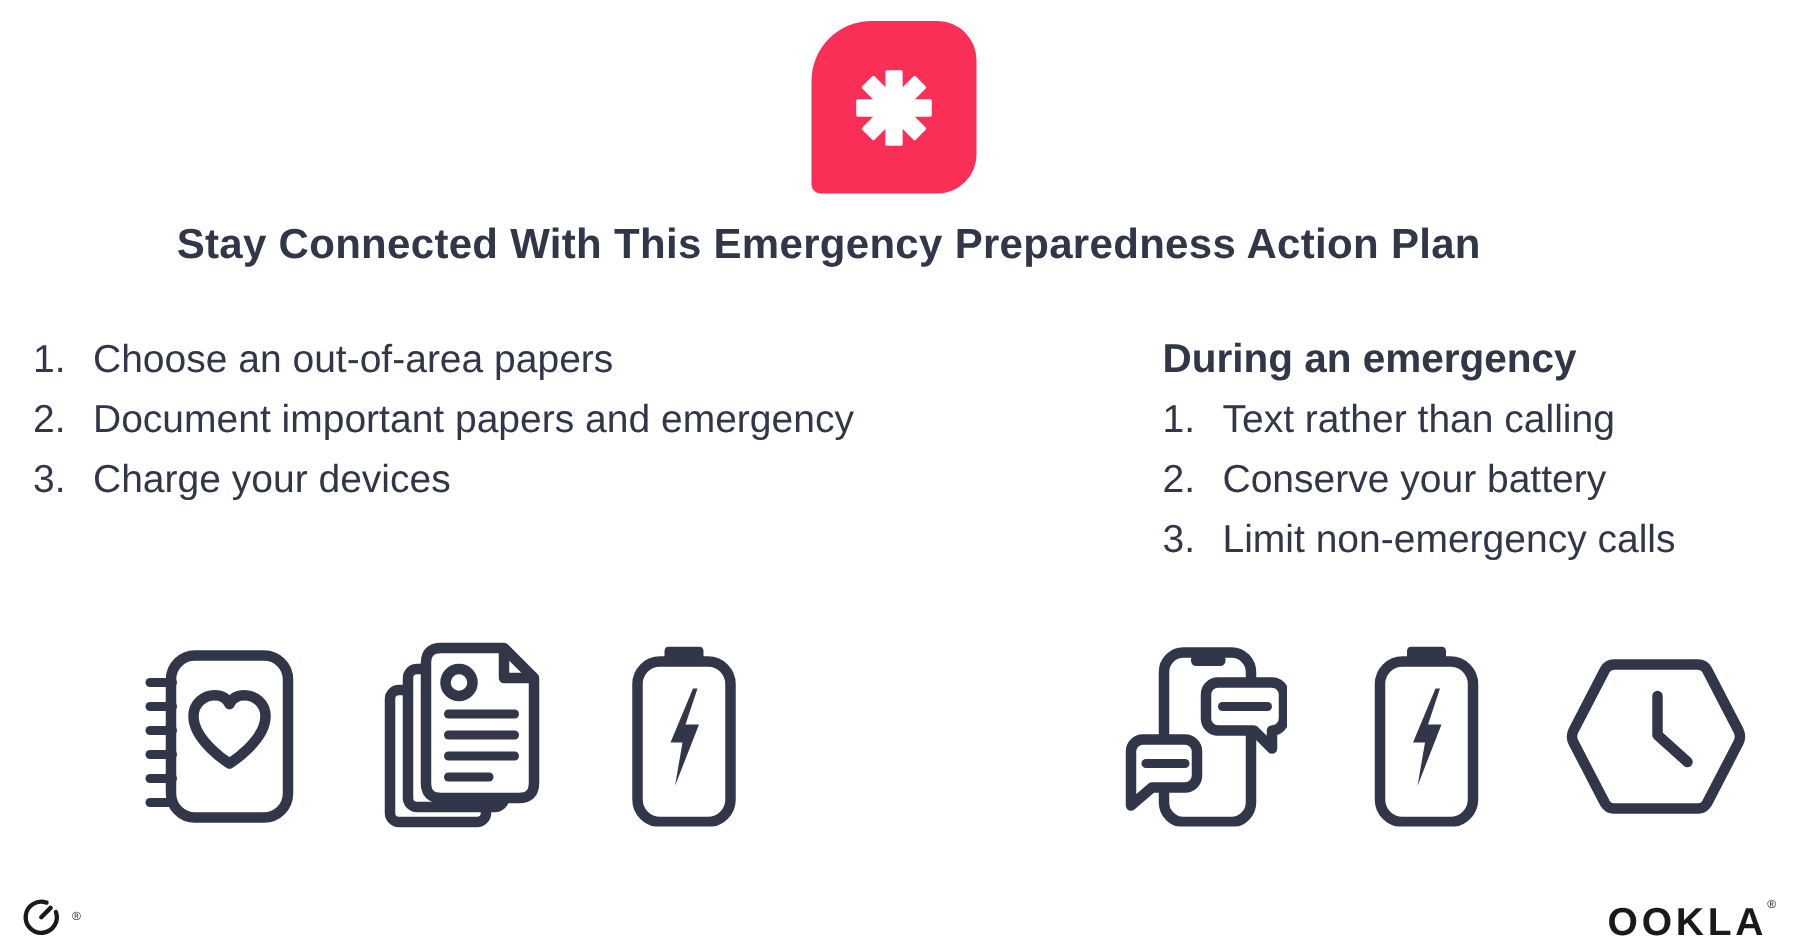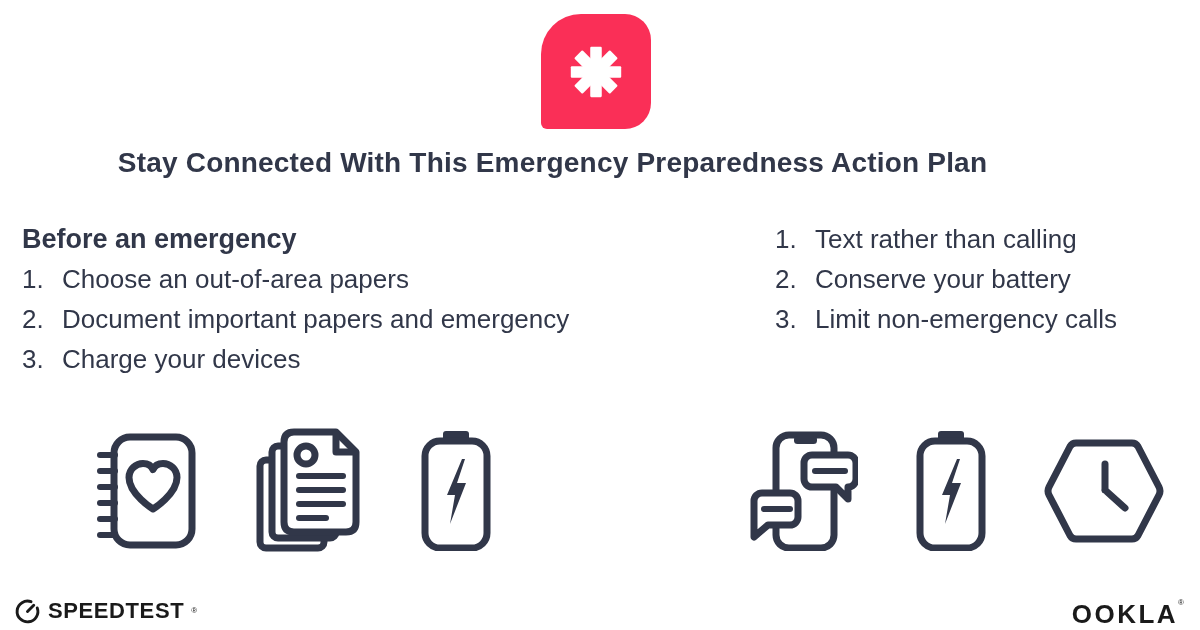--- a/index.html
+++ b/index.html
@@ -85,36 +85,36 @@
         <rect x="42" y="15" width="16" height="70" rx="1.5" transform="rotate(45 50 50)"></rect>
         <rect x="42" y="15" width="16" height="70" rx="1.5" transform="rotate(90 50 50)"></rect>
         <rect x="42" y="15" width="16" height="70" rx="1.5" transform="rotate(135 50 50)"></rect>
       </g>
     </svg>
   </div>
 
   <h1 class="title">Stay Connected With This Emergency Preparedness Action Plan</h1>
 
   <section class="col col-before">
-    <h2>Before an emergency</h2>
     <div class="li">
       <span class="num">1.</span>
       <span class="txt">Choose an out-of-area papers</span>
     </div>
     <div class="li">
       <span class="num">2.</span>
       <span class="txt">Document important papers and emergency</span>
     </div>
     <div class="li">
       <span class="num">3.</span>
       <span class="txt">Charge your devices</span>
     </div>
   </section>
 
   <section class="col col-during">
+    <h2>During an emergency</h2>
     <div class="li">
       <span class="num">1.</span>
       <span class="txt">Text rather than calling</span>
     </div>
     <div class="li">
       <span class="num">2.</span>
       <span class="txt">Conserve your battery</span>
     </div>
     <div class="li">
       <span class="num">3.</span>
@@ -179,21 +179,20 @@
       <path class="st" d="M32 7 H88 Q92 7 94 10.5 L115 51 Q117 55 115 59 L94 99.5 Q92 103 88 103 H32 Q28 103 26 99.5 L5 59 Q3 55 5 51 L26 10.5 Q28 7 32 7 Z" stroke-width="8"></path>
       <path class="st" d="M61 54 V28 M61 54 L81 72" stroke-width="8"></path>
     </svg>
   </div>
 
   <div class="footer-left">
     <svg viewBox="0 0 26 26">
       <path d="M22.4 9.6 A10 10 0 1 1 16.4 3.6" fill="none" stroke="var(--ink)" stroke-width="2.8" stroke-linecap="round"></path>
       <path d="M13 13 L19 7" fill="none" stroke="var(--ink)" stroke-width="2.8" stroke-linecap="round"></path>
     </svg>
-    <span class="speedtest-word">SPEEDTEST</span>
     <span class="tm">®</span>
   </div>
 
   <div class="footer-right">
     <span class="ookla-word">OOKLA</span>
     <span class="tm">®</span>
   </div>
 
 </div>
 

